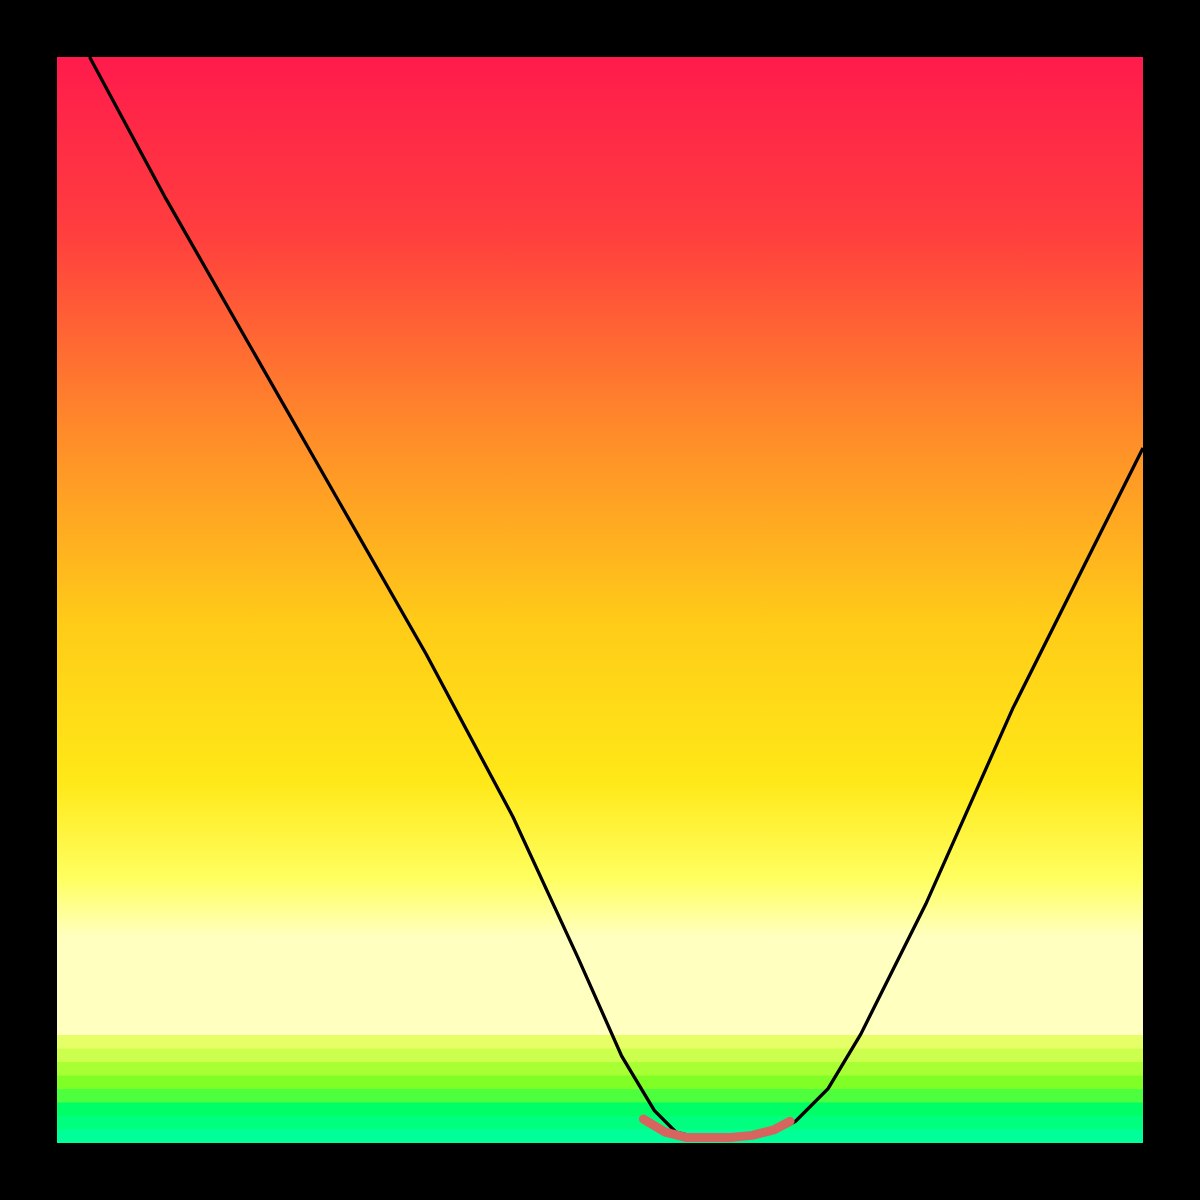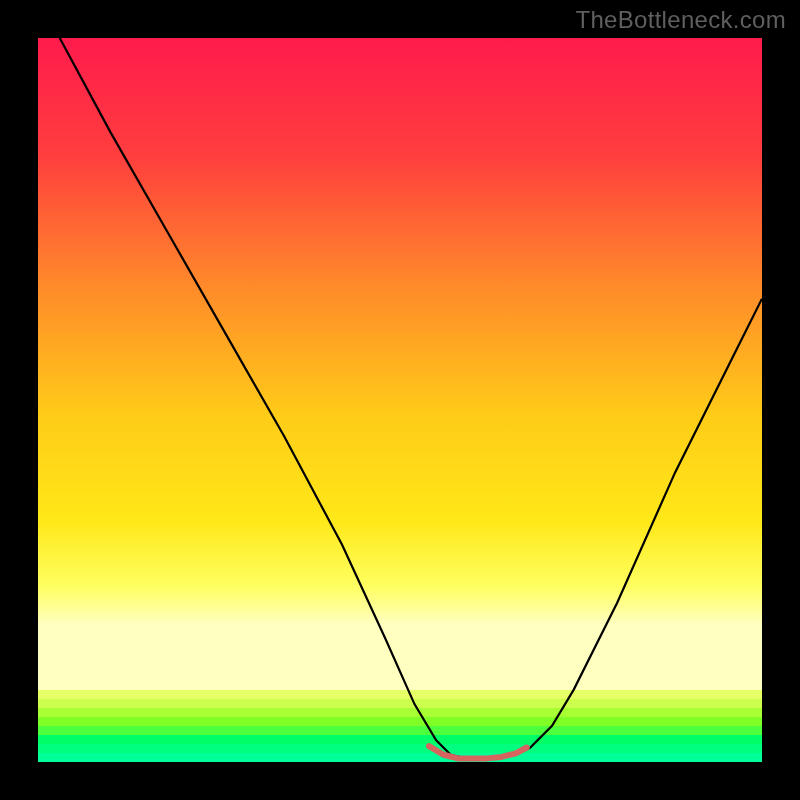--- a/index.html
+++ b/index.html
@@ -35,21 +35,20 @@
     height: 724px;
   }
   svg {
     display: block;
   }
 </style>
 </head>
 <body>
 
 <div class="frame">
-  <div class="watermark">TheBottleneck.com</div>
 
   <div class="plot-area">
     <svg width="724" height="724" viewBox="0 0 724 724">
       <defs>
         <linearGradient id="bg-grad" x1="0" y1="0" x2="0" y2="1">
           <stop offset="0%" stop-color="#ff1b4c"></stop>
           <stop offset="18%" stop-color="#ff3e3e"></stop>
           <stop offset="38%" stop-color="#ff8a2a"></stop>
           <stop offset="58%" stop-color="#ffcc18"></stop>
           <stop offset="74%" stop-color="#ffe818"></stop>

